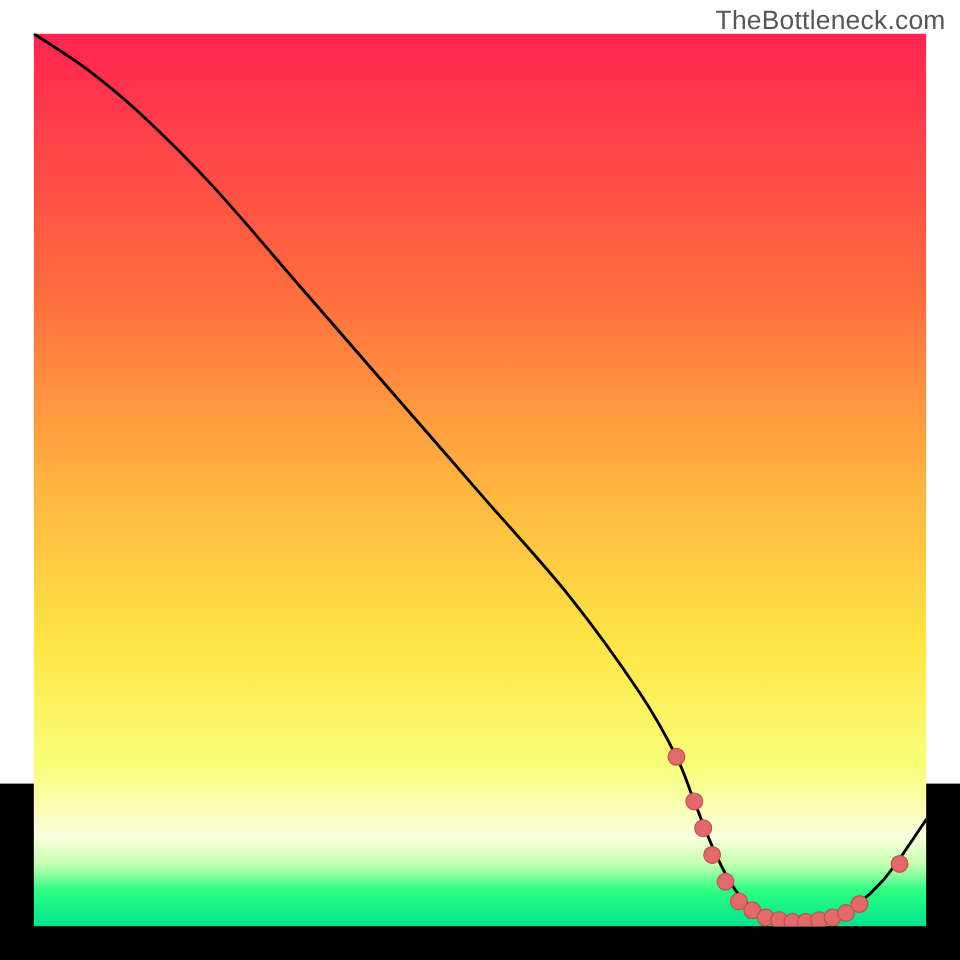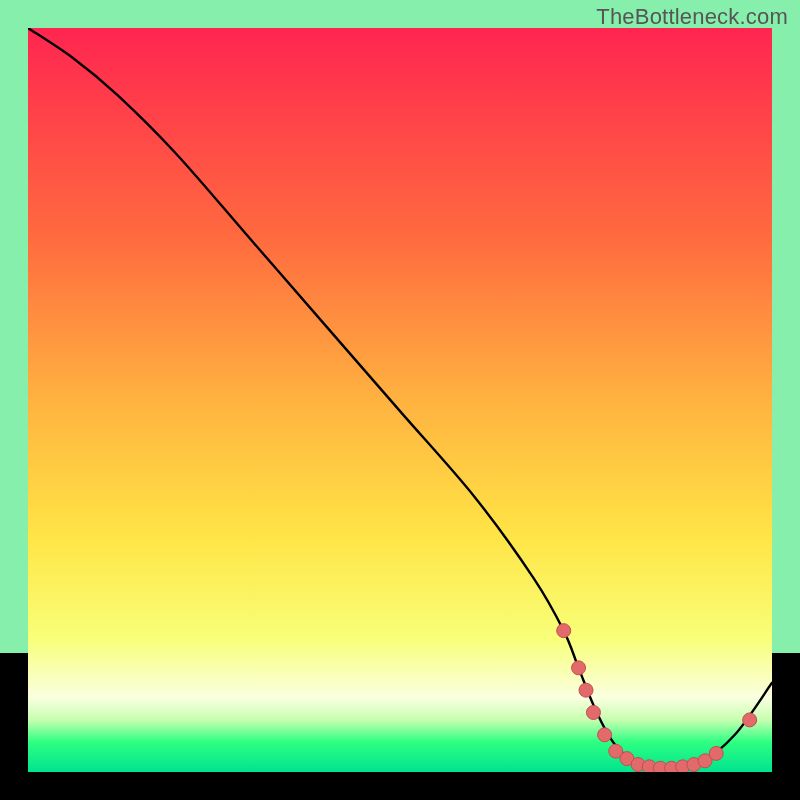--- a/index.html
+++ b/index.html
@@ -1,21 +1,21 @@
 <!DOCTYPE html>
 <html><head>
 <meta charset="utf-8">
 <style>
   * { margin: 0; padding: 0; box-sizing: border-box; }
   html, body { width: 800px; height: 800px; overflow: hidden; background: #000; }
   .stage {
     position: relative;
     width: 800px;
     height: 653px;
-    background: #86efac;
+    background: #ffffff;
   }
   .watermark {
     position: absolute;
     top: 4px;
     right: 12px;
     font-family: Arial, Helvetica, sans-serif;
     font-size: 22px;
     font-weight: 500;
     color: #565656;
     letter-spacing: 0.2px;

